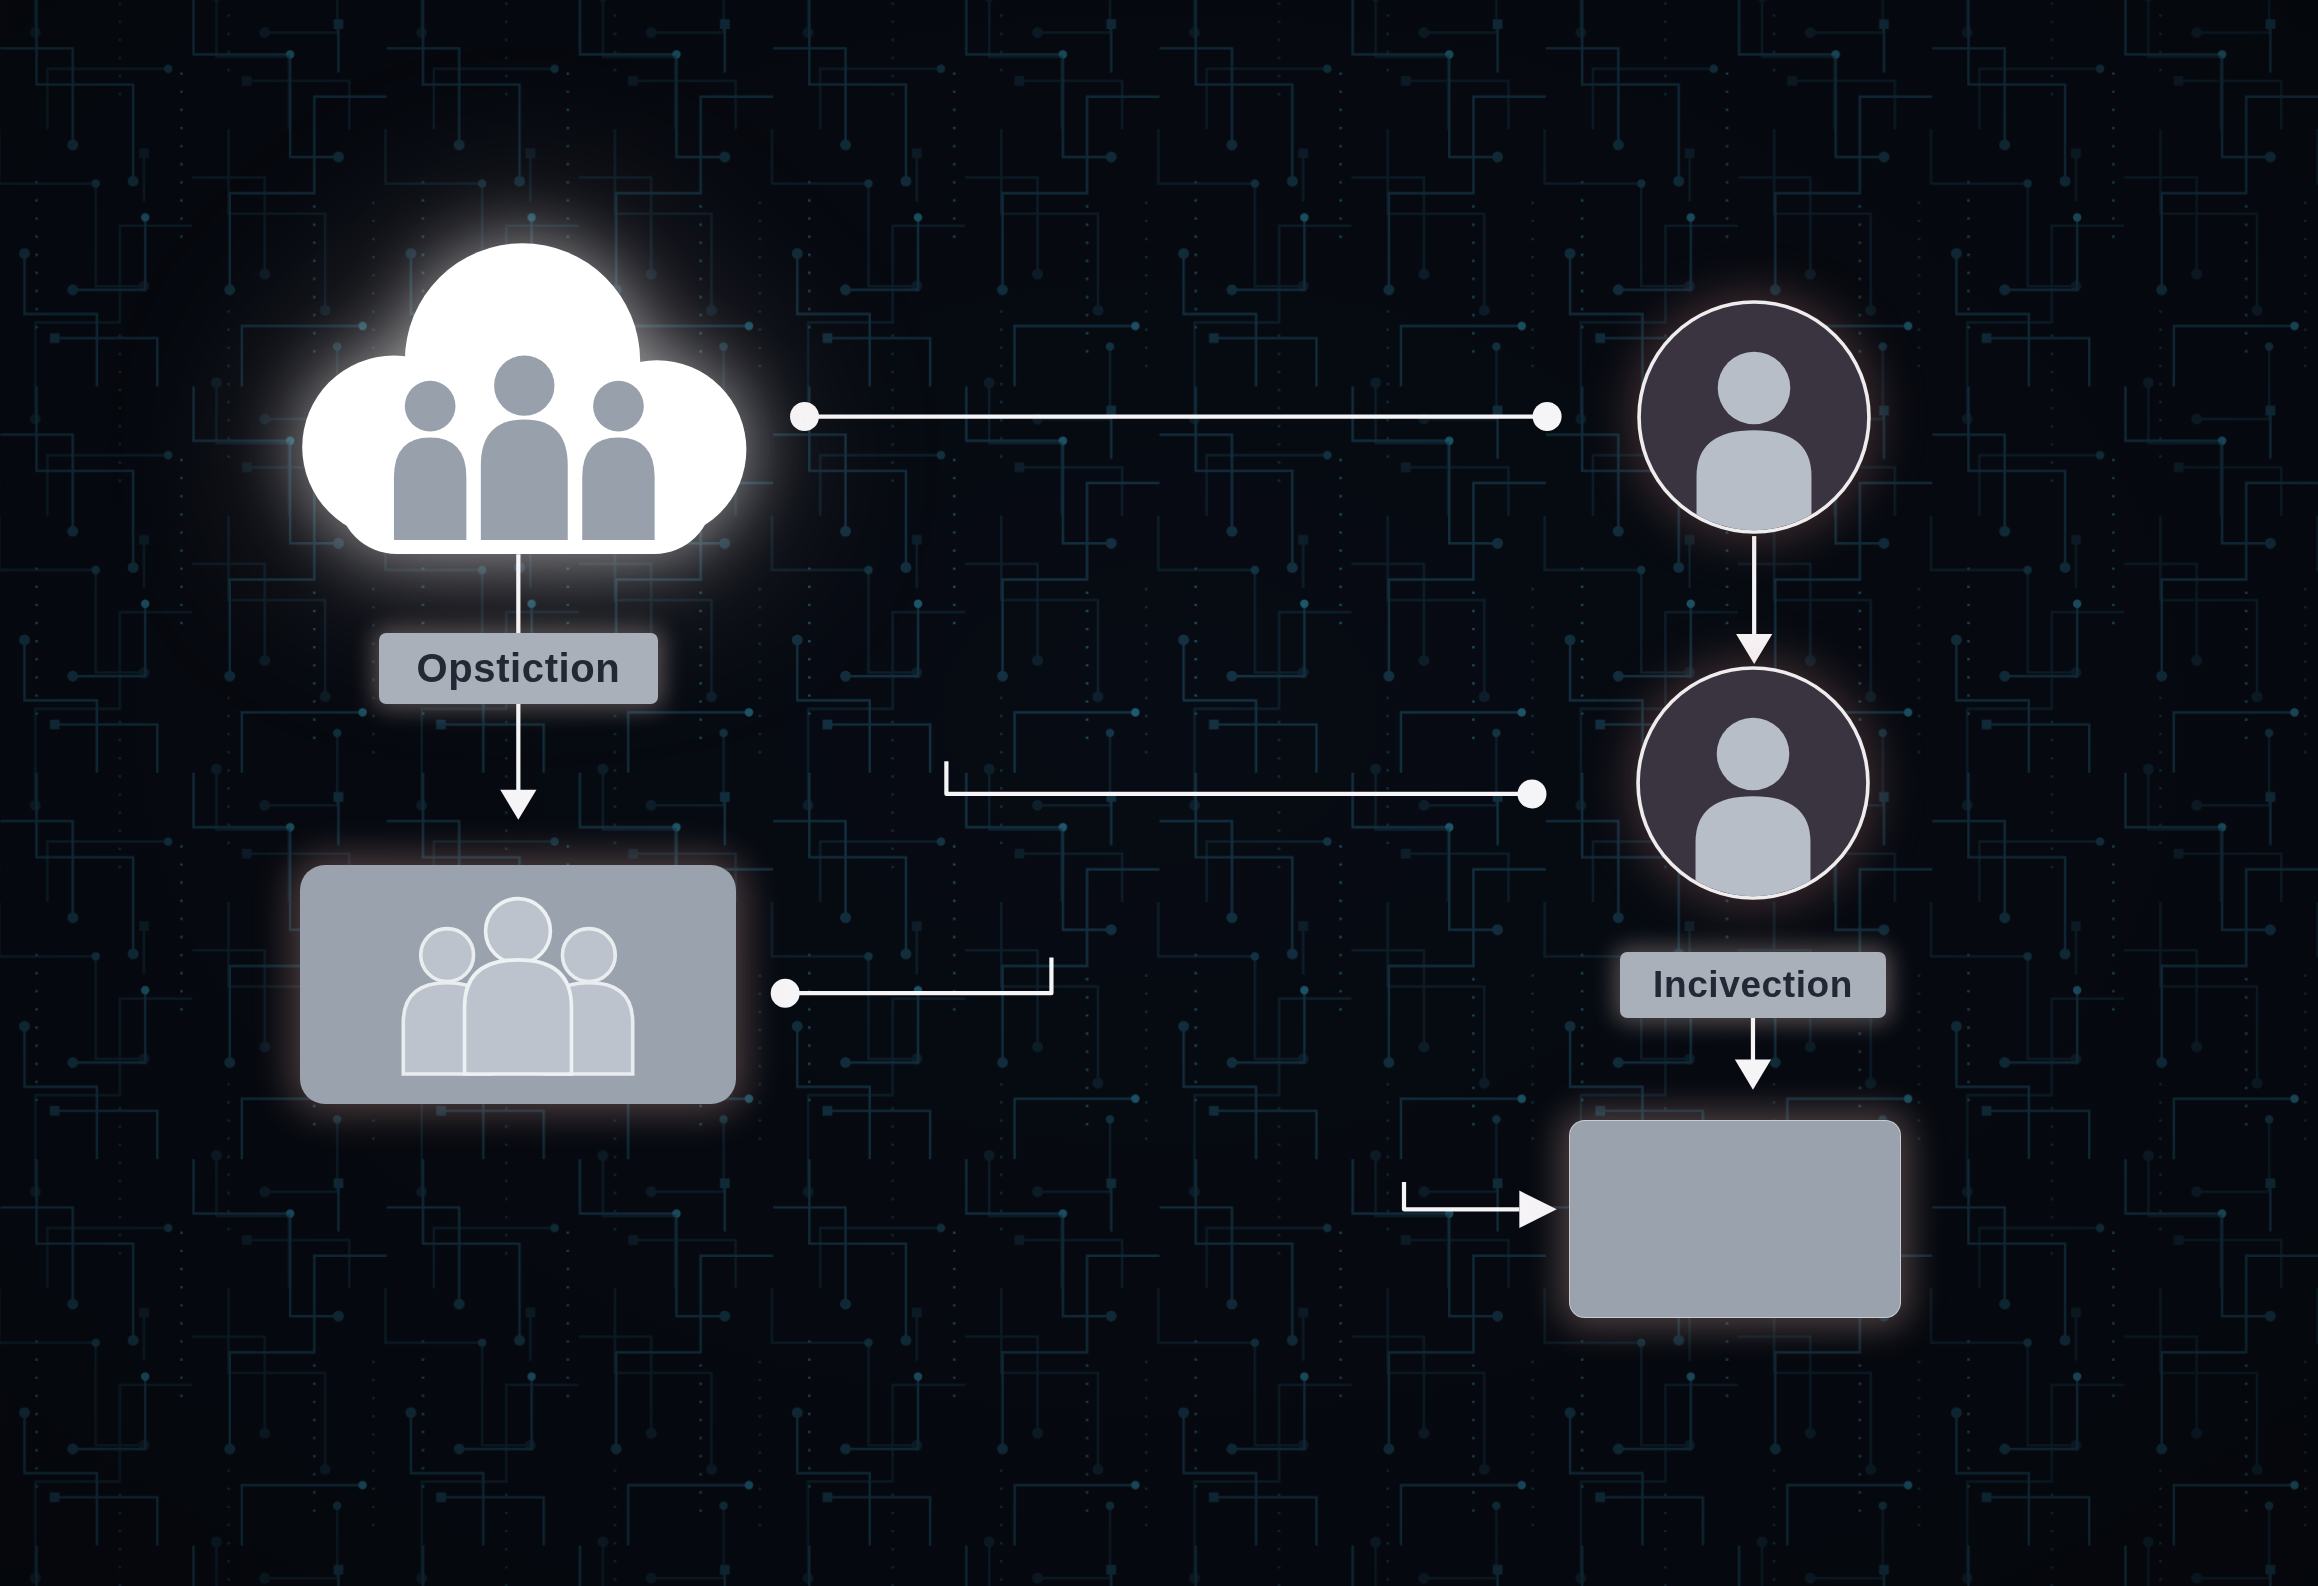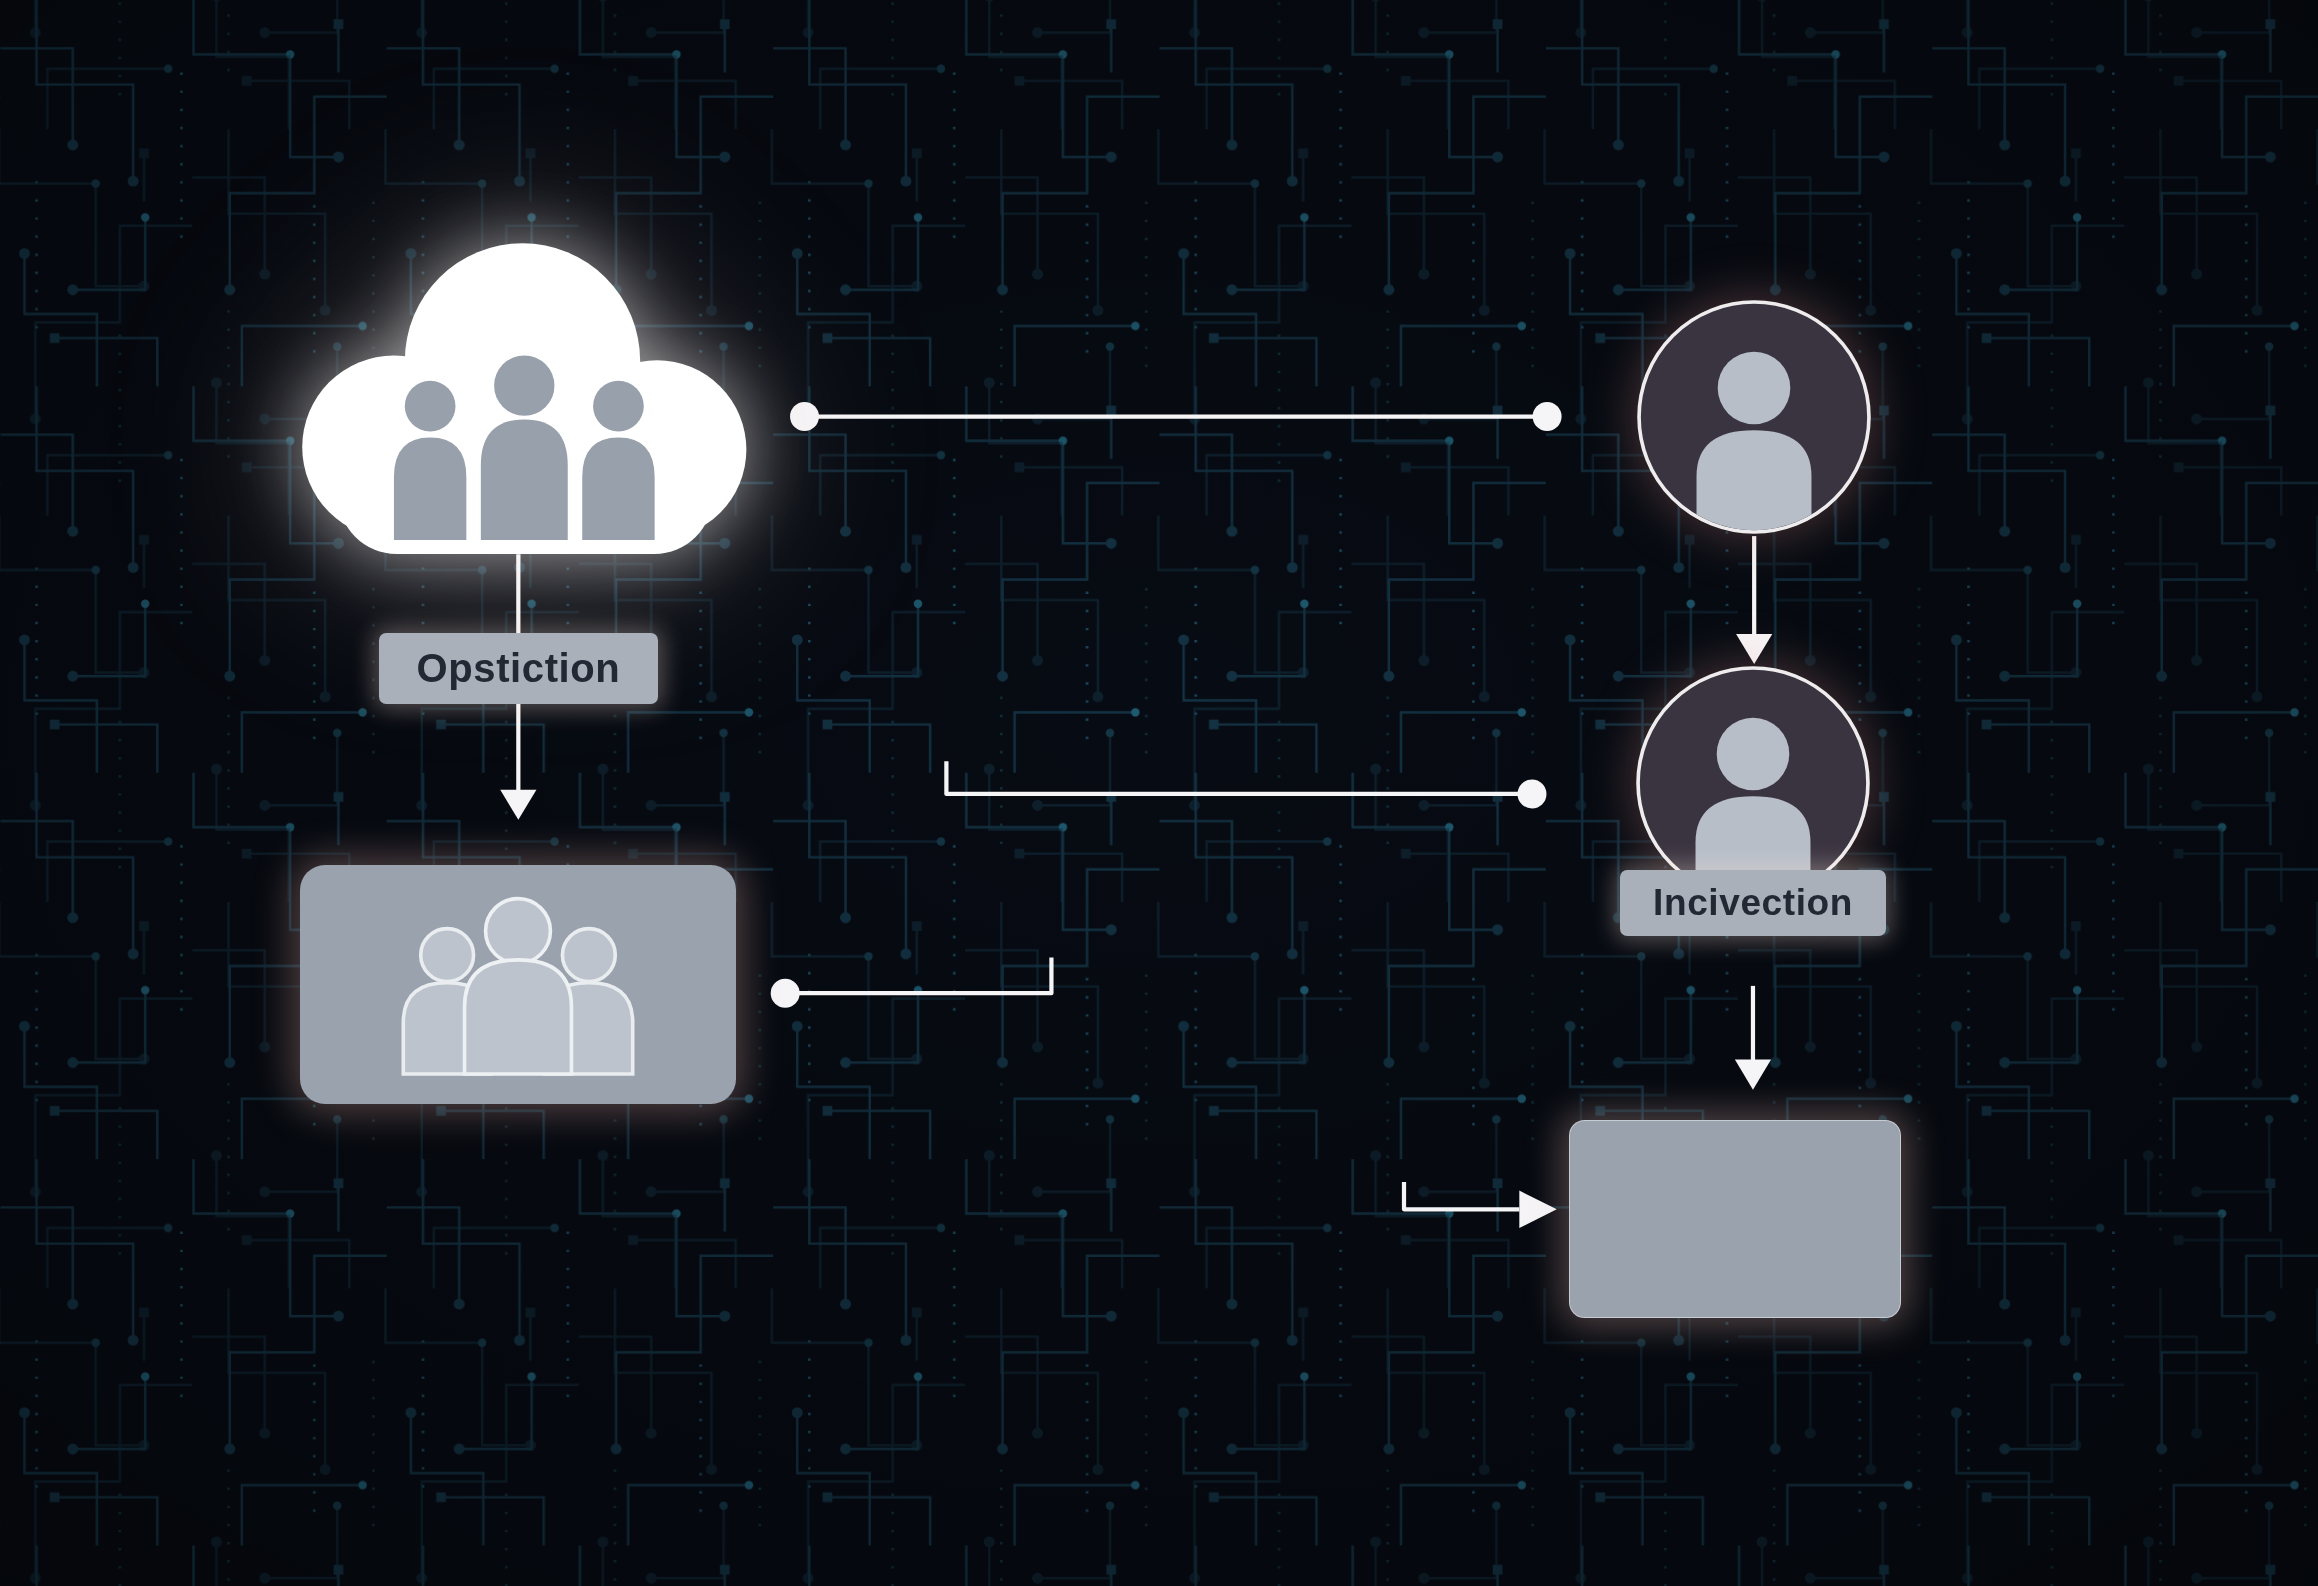--- a/index.html
+++ b/index.html
@@ -191,20 +191,20 @@
           </clipPath>
         </defs>
       <circle cx="200" cy="200" r="190" fill="var(--avatar-fill, #3a3440)" stroke="var(--avatar-ring, #efecee)" stroke-width="6"></circle>
       <g clip-path="url(#avclip2)" fill="#b7bec8">
         <circle cx="200" cy="152" r="60"></circle>
         <path d="M105,400 V298 Q105,222 200,222 Q295,222 295,298 V400 Z"></path>
       </g>
     </svg>
   </div>
 
-  <div class="node label-box" style="left:1620px; top:870px; width:266px; height:66px; font-size:37px;">
+  <div class="node label-box" style="left:1620px; top:952px; width:266px; height:66px; font-size:37px;">
     <span>Incivection</span>
   </div>
 
   <div class="node result-box" style="left:1569px; top:1120px; width:330px; height:196px;"></div>
 
 </div>
 
 
 </body></html>

